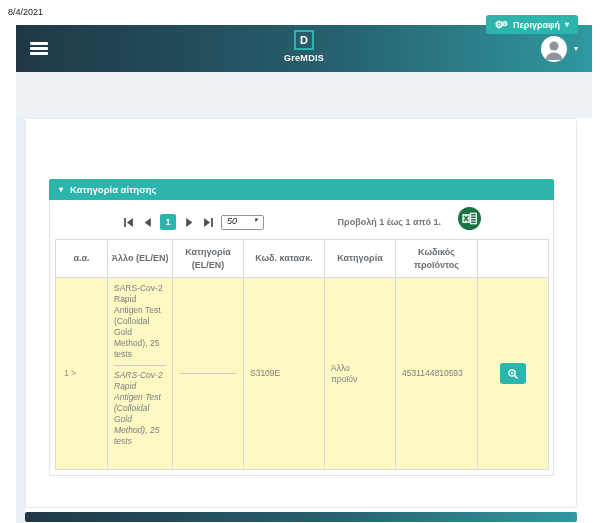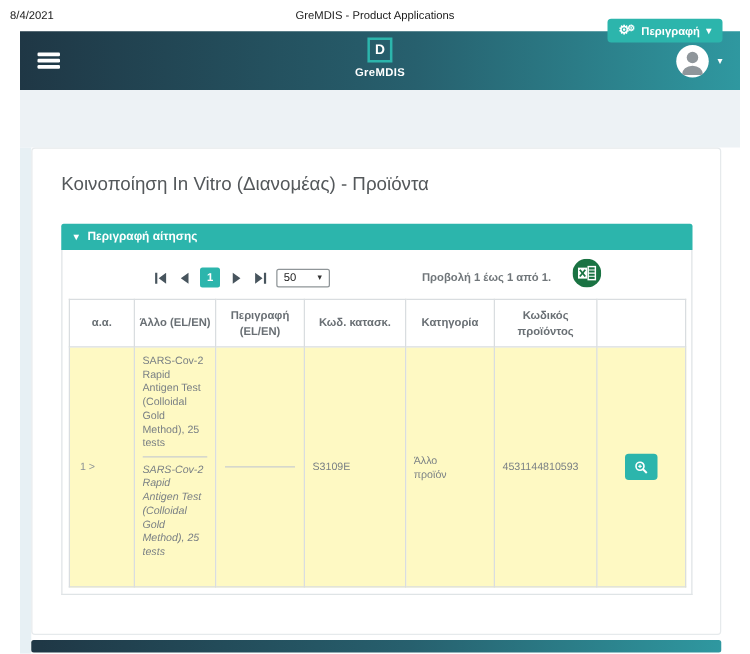--- a/index.html
+++ b/index.html
@@ -52,21 +52,21 @@
   .info-box { background:#c7c7c7; color:#2b2b2b; font-family:"Liberation Serif", serif;
     font-size:8.5px; line-height:1.5; text-align:center; padding:4px 26px 5px; }
   .info-box b { font-weight:bold; }
 
   .pager-row { display:flex; align-items:center; justify-content:center; gap:7px; height:34px; }
   .pager-btn { width:12px; height:12px; display:flex; align-items:center; justify-content:center; cursor:pointer; }
   .pager-btn svg { display:block; }
   .page-current { width:16px; height:16px; background:#2cb5ac; color:#fff; font-size:9px; font-weight:bold;
     border-radius:2px; display:flex; align-items:center; justify-content:center; cursor:pointer; }
   .size-select { border:1px solid #8f9598; border-radius:2px; background:#fff; height:15px;
-    display:flex; align-items:center; gap:17px; padding:0 5px; font-size:9px; color:#222; cursor:pointer; }
+    display:flex; align-items:flex-start; gap:17px; padding:0 5px; font-size:9px; color:#222; cursor:pointer;font-style:italic; }
   .size-select .sel-chevron { font-size:7px; color:#333; }
   .pager-summary { font-size:9px; font-weight:bold; color:#70767a; margin-left:20px;padding-left:47px; }
   .excel-btn { margin-left:10px; transform:translateY(-4px); cursor:pointer; width:23px; height:23px; }
 
   table.products { width:100%; border-collapse:collapse; table-layout:fixed;
     font-size:8.5px; color:#7a8085; }
   .products th { border:1px solid #d9dde0; font-size:9px; font-weight:bold; color:#696f74;
     padding:6px 2px; text-align:center; vertical-align:middle; background:#fff; height:34px; line-height:1.4; }
   .products td { border:1px solid #d9dde0; background:#fef9c3; padding:5px 6px;
     vertical-align:middle; height:192px; line-height:1.3; }
@@ -83,21 +83,20 @@
     display:inline-flex; align-items:center; justify-content:center; cursor:pointer; }
 
   .footer-bar { position:absolute; left:25px; top:512px; width:552px; height:10px;
     background:linear-gradient(90deg,#1f3745 0%,#27606e 55%,#2f98a0 100%); border-radius:2px; }
 </style>
 </head>
 <body>
 
 <div class="print-bar">
   <span class="print-date">8/4/2021</span>
-  <span class="print-title">GreMDIS - Product Applications</span>
 </div>
 
 <div class="app-header">
   <div class="hamburger">
     <span></span>
       <span></span>
       <span></span>
   </div>
   <div class="logo-stack">
     <div class="logo-box">D</div>
@@ -117,26 +116,25 @@
 <div class="band"></div>
 <button class="actions-btn">
   <span class="cogs">⚙<span class="small-cog">⚙</span></span>
   <span>Περιγραφή</span>
   <span class="btn-chevron">▾</span>
 </button>
 
 <div class="left-strip"></div>
 
 <div class="card">
-  <div class="page-title">Κοινοποίηση In Vitro (Διανομέας) - Προϊόντα</div>
 
   <div class="panel">
     <div class="panel-header">
       <span class="panel-chevron">▾</span>
-      <span>Περιγραφή αίτησης</span>
+      <span>Κατηγορία αίτησης</span>
     </div>
     <div class="panel-body">
 
 
       <div class="pager-row">
         <span class="pager-btn">
           <svg width="11" height="11" viewBox="0 0 10 10">
             <path d="M1 1h1.6v8H1z M9 1 L3.6 5 L9 9 z" fill="#47545d"></path>
           </svg>
         </span>
@@ -182,21 +180,21 @@
             <col style="width:71px">
           <col style="width:81px">
             <col style="width:71px">
             <col style="width:82px">
             <col style="width:71px">
         </colgroup>
         <thead>
           <tr>
             <th>α.α.</th>
             <th>Άλλο (EL/EN)</th>
-            <th>Περιγραφή (EL/EN)</th>
+            <th>Κατηγορία (EL/EN)</th>
             <th>Κωδ. κατασκ.</th>
             <th>Κατηγορία</th>
             <th>Κωδικός προϊόντος</th>
             <th></th>
           </tr>
         </thead>
         <tbody>
           <tr>
             <td class="index-cell">1 &gt;</td>
             <td class="name-cell">

